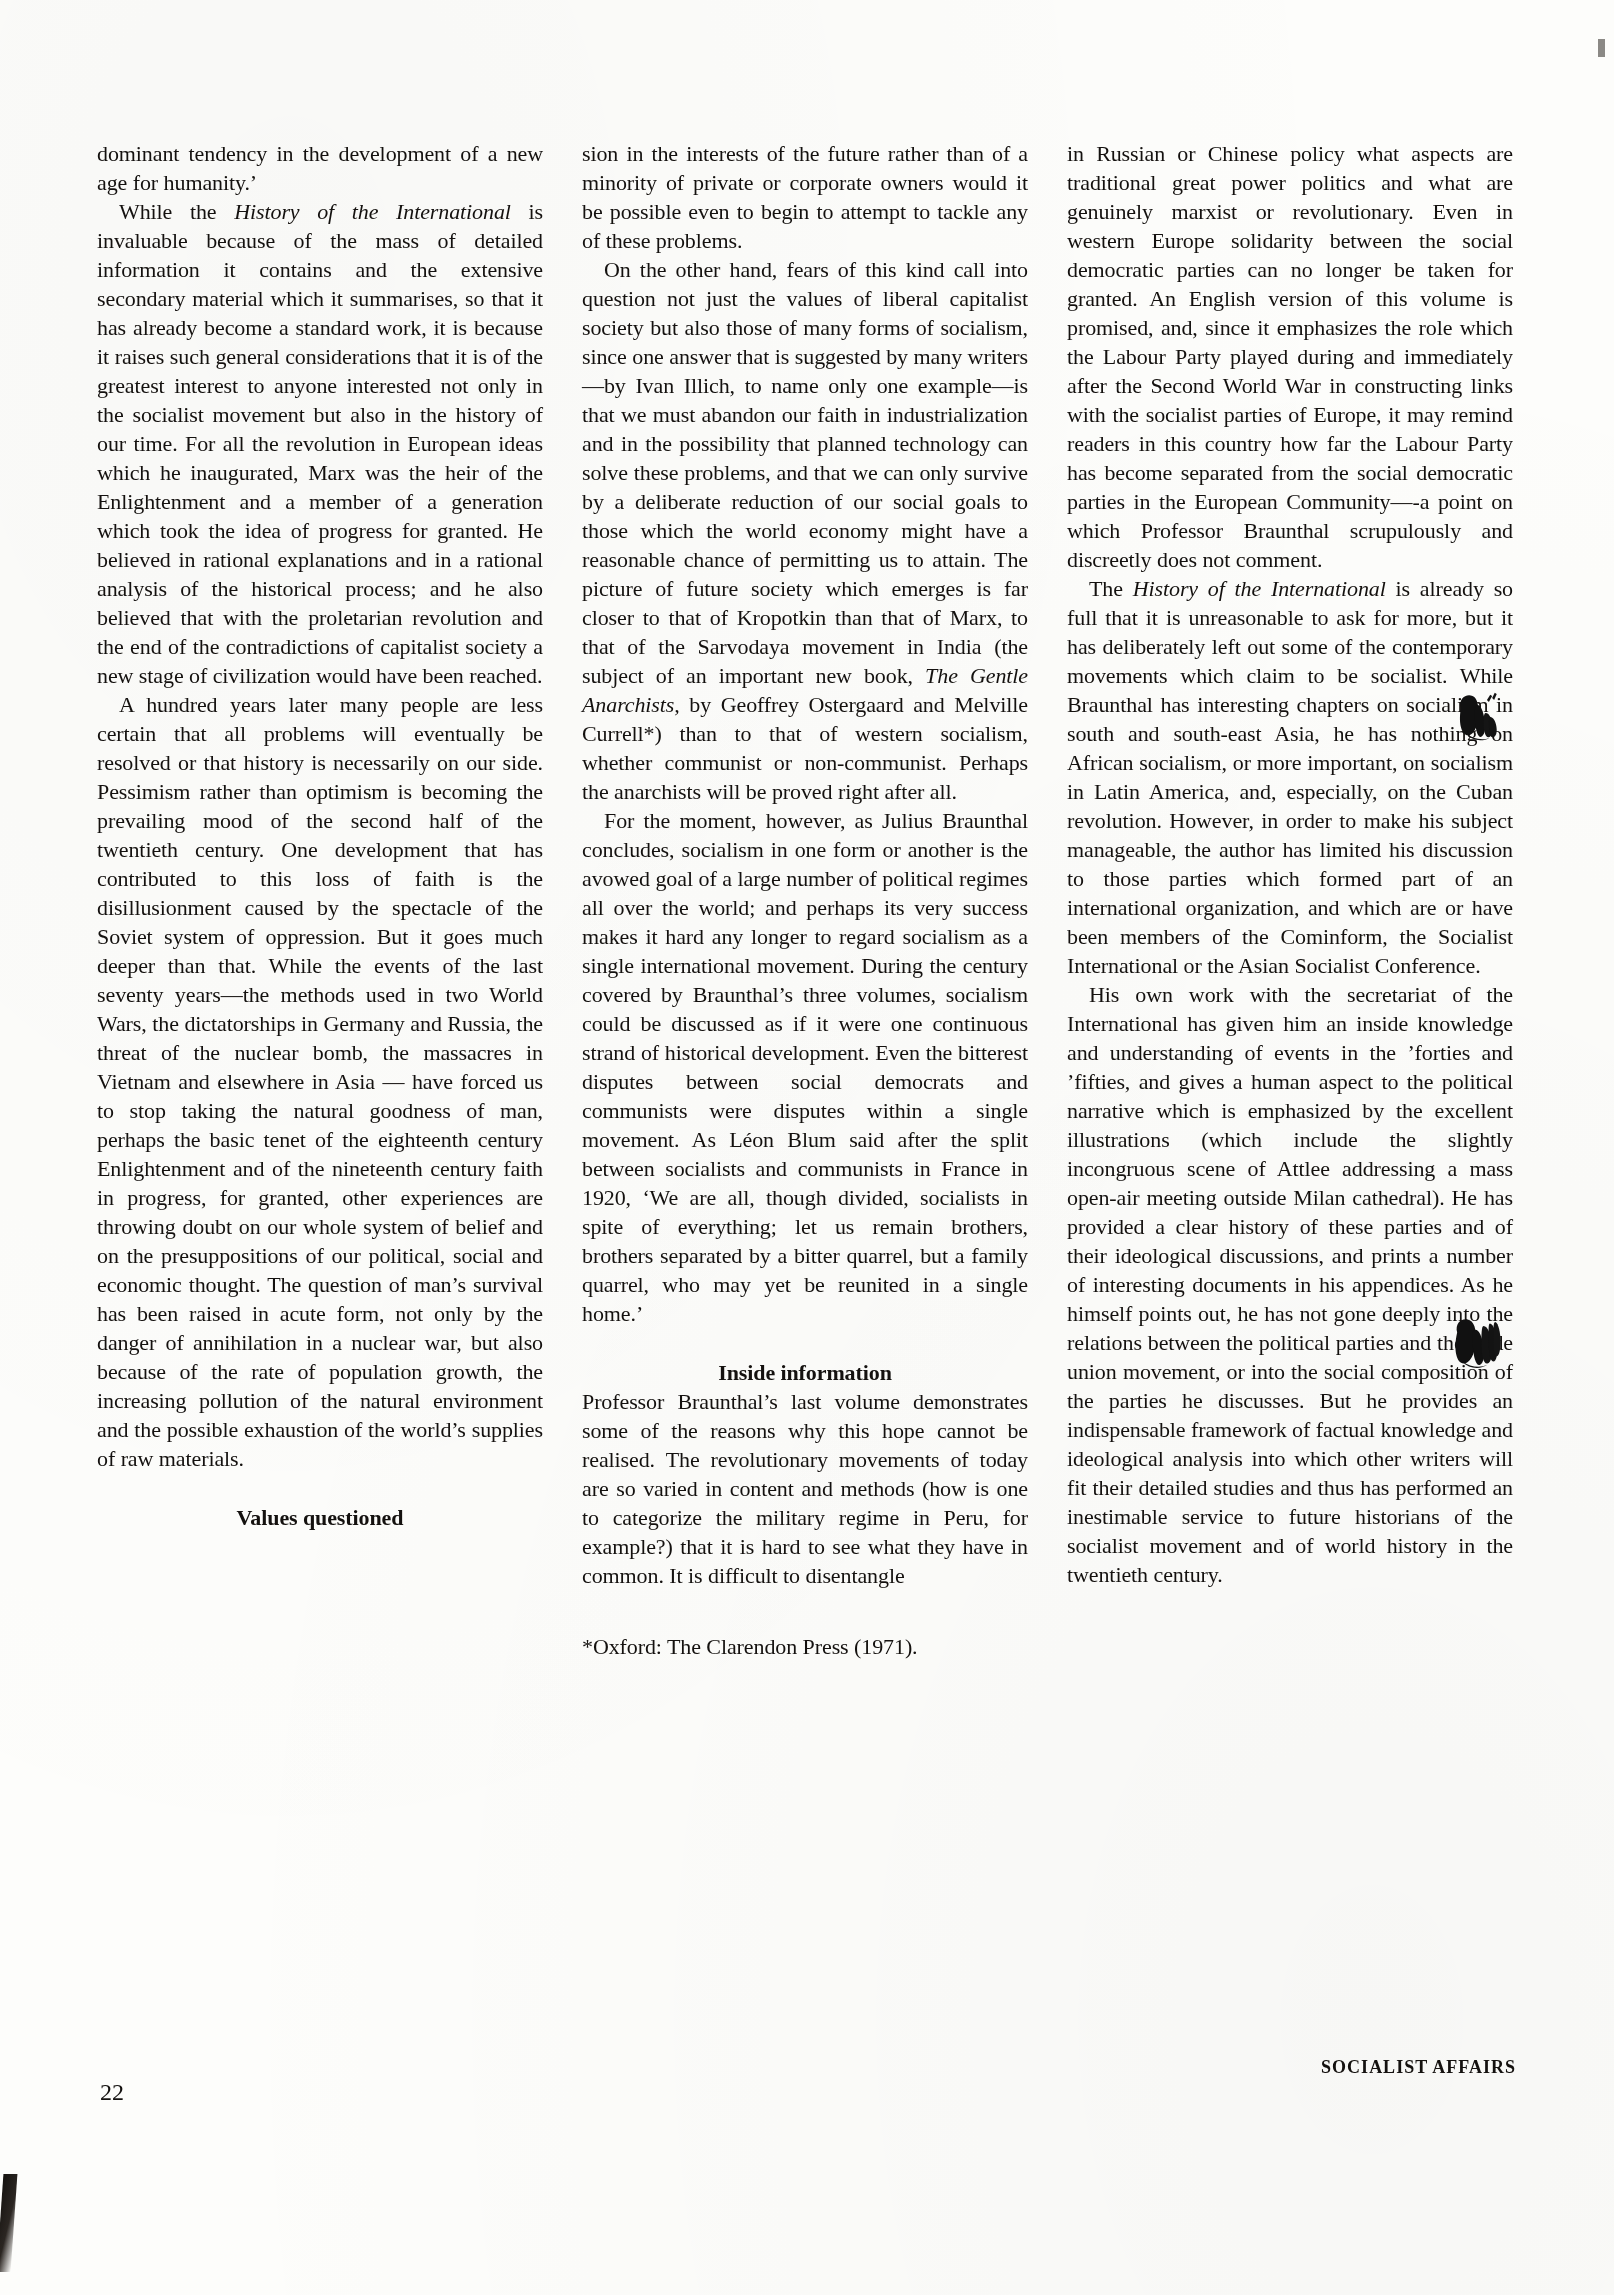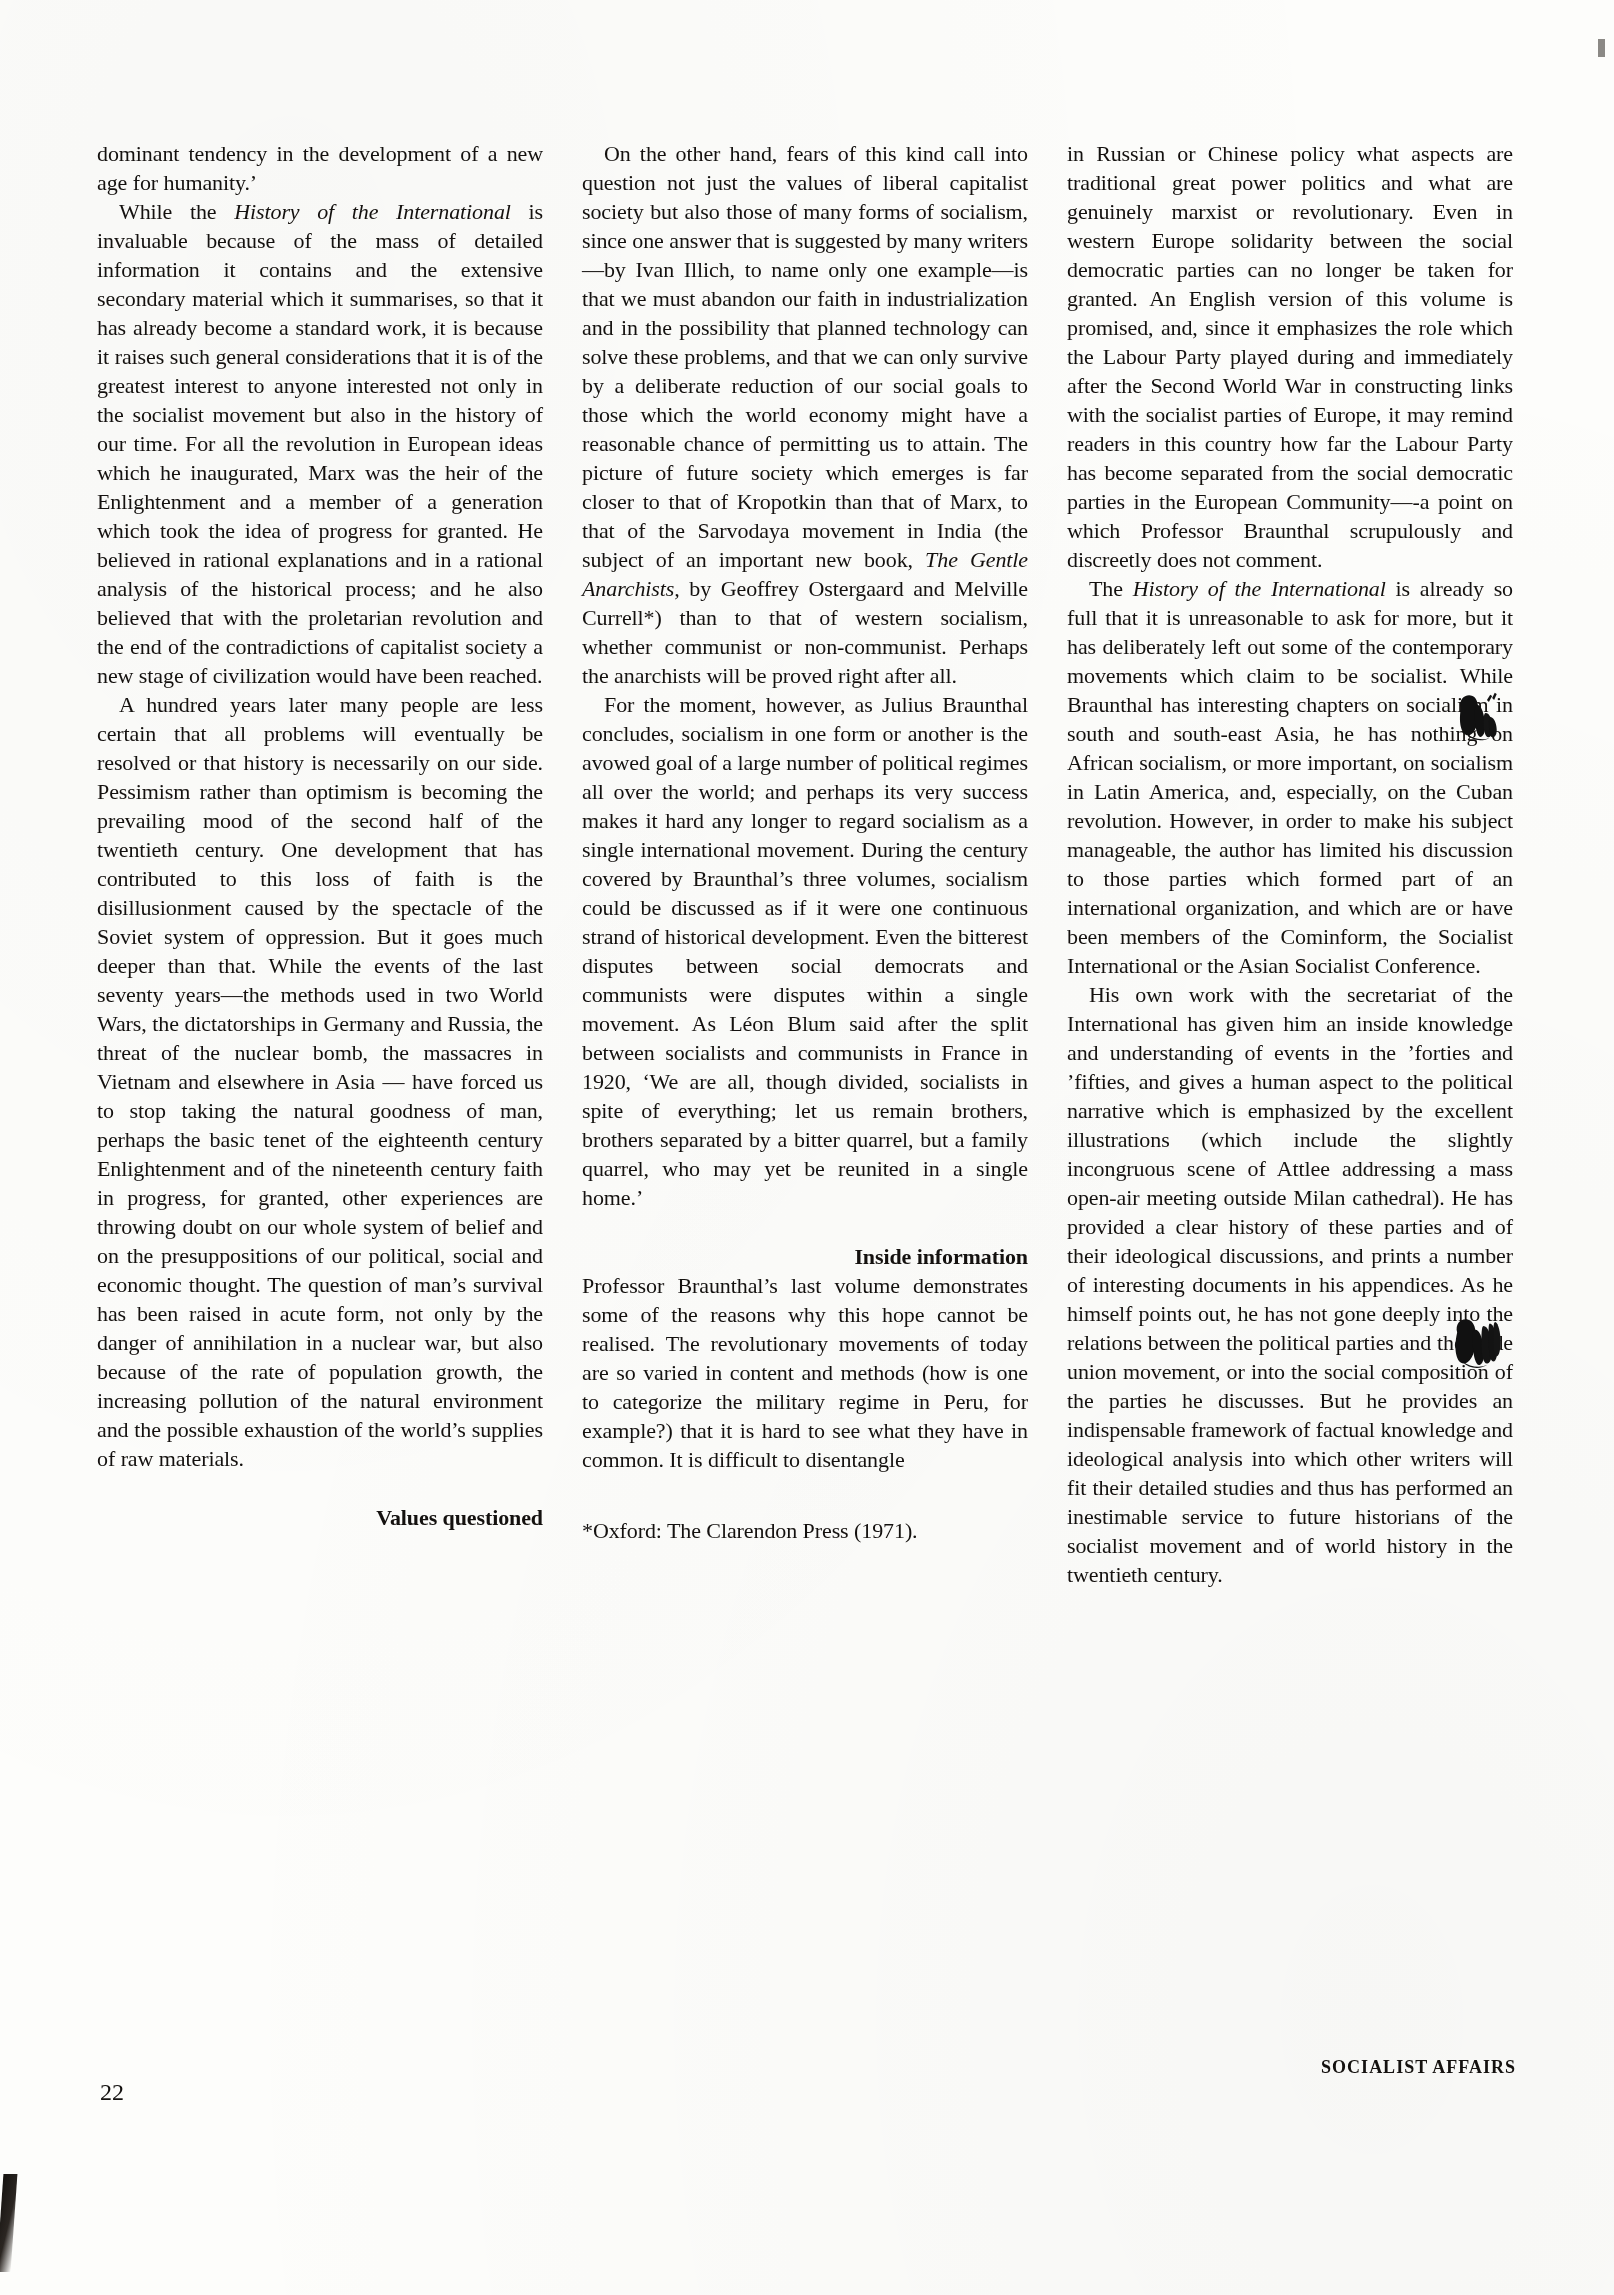--- a/index.html
+++ b/index.html
@@ -47,21 +47,21 @@
     hyphens: none;
   }
   .col p.indent {
     text-indent: 22px;
   }
   .col h2 {
     margin: 0;
     font-size: 22px;
     line-height: 29px;
     font-weight: bold;
-    text-align: right;
+    text-align: center;
     letter-spacing: -0.1px;
   }
   .gap-before-heading { height: 30px; }
   .gap-before-footnote { height: 42px; }
   .footnote {
     margin: 0;
     font-size: 21px;
     line-height: 29px;
     text-align: left;
   }
@@ -121,20 +121,21 @@
 
   <div class="columns">
     <div class="col" id="col-1">
         <p>dominant tendency in the development of a new age for humanity.’</p>
         <p class="indent"><span>While the </span><em>History of the International</em><span> is invaluable because of the mass of detailed information it contains and the extensive secondary material which it summarises, so that it has already become a standard work, it is because it raises such general considerations that it is of the greatest interest to anyone interested not only in the socialist movement but also in the history of our time. For all the revolution in European ideas which he inaugurated, Marx was the heir of the Enlightenment and a member of a generation which took the idea of progress for granted. He believed in rational explanations and in a rational analysis of the historical process; and he also believed that with the proletarian revolution and the end of the contradictions of capitalist society a new stage of civilization would have been reached.</span></p>
         <p class="indent">A hundred years later many people are less certain that all problems will eventually be resolved or that history is necessarily on our side. Pessimism rather than optimism is becoming the prevailing mood of the second half of the twentieth century. One development that has contributed to this loss of faith is the disillusionment caused by the spectacle of the Soviet system of oppression. But it goes much deeper than that. While the events of the last seventy years—the methods used in two World Wars, the dictatorships in Germany and Russia, the threat of the nuclear bomb, the massacres in Vietnam and elsewhere in Asia — have forced us to stop taking the natural goodness of man, perhaps the basic tenet of the eighteenth century Enlightenment and of the nineteenth century faith in progress, for granted, other experiences are throwing doubt on our whole system of belief and on the presuppositions of our political, social and economic thought. The question of man’s survival has been raised in acute form, not only by the danger of annihilation in a nuclear war, but also because of the rate of population growth, the increasing pollution of the natural environment and the possible exhaustion of the world’s supplies of raw materials.</p>
         <div class="gap-before-heading"></div>
         <h2>Values questioned</h2>
       </div>
     <div class="col" id="col-2">
+        <p>sion in the interests of the future rather than of a minority of private or corporate owners would it be possible even to begin to attempt to tackle any of these problems.</p>
         <p class="indent"><span>On the other hand, fears of this kind call into question not just the values of liberal capitalist society but also those of many forms of socialism, since one answer that is suggested by many writers—by Ivan Illich, to name only one example—is that we must abandon our faith in industrialization and in the possibility that planned technology can solve these problems, and that we can only survive by a deliberate reduction of our social goals to those which the world economy might have a reasonable chance of permitting us to attain. The picture of future society which emerges is far closer to that of Kropotkin than that of Marx, to that of the Sarvodaya movement in India (the subject of an important new book, </span><em>The Gentle Anarchists,</em><span> by Geoffrey Ostergaard and Melville Currell*) than to that of western socialism, whether communist or non-communist. Perhaps the anarchists will be proved right after all.</span></p>
         <p class="indent">For the moment, however, as Julius Braunthal concludes, socialism in one form or another is the avowed goal of a large number of political regimes all over the world; and perhaps its very success makes it hard any longer to regard socialism as a single international movement. During the century covered by Braunthal’s three volumes, socialism could be discussed as if it were one continuous strand of historical development. Even the bitterest disputes between social democrats and communists were disputes within a single movement. As Léon Blum said after the split between socialists and communists in France in 1920, ‘We are all, though divided, socialists in spite of everything; let us remain brothers, brothers separated by a bitter quarrel, but a family quarrel, who may yet be reunited in a single home.’</p>
         <div class="gap-before-heading"></div>
         <h2>Inside information</h2>
         <p>Professor Braunthal’s last volume demonstrates some of the reasons why this hope cannot be realised. The revolutionary movements of today are so varied in content and methods (how is one to categorize the military regime in Peru, for example?) that it is hard to see what they have in common. It is difficult to disentangle</p>
         <div class="gap-before-footnote"></div>
         <p class="footnote">*Oxford: The Clarendon Press (1971).</p>
       </div>
     <div class="col" id="col-3">
         <p>in Russian or Chinese policy what aspects are traditional great power politics and what are genuinely marxist or revolutionary. Even in western Europe solidarity between the social democratic parties can no longer be taken for granted. An English version of this volume is promised, and, since it emphasizes the role which the Labour Party played during and immediately after the Second World War in constructing links with the socialist parties of Europe, it may remind readers in this country how far the Labour Party has become separated from the social democratic parties in the European Community—-a point on which Professor Braunthal scrupulously and discreetly does not comment.</p>

